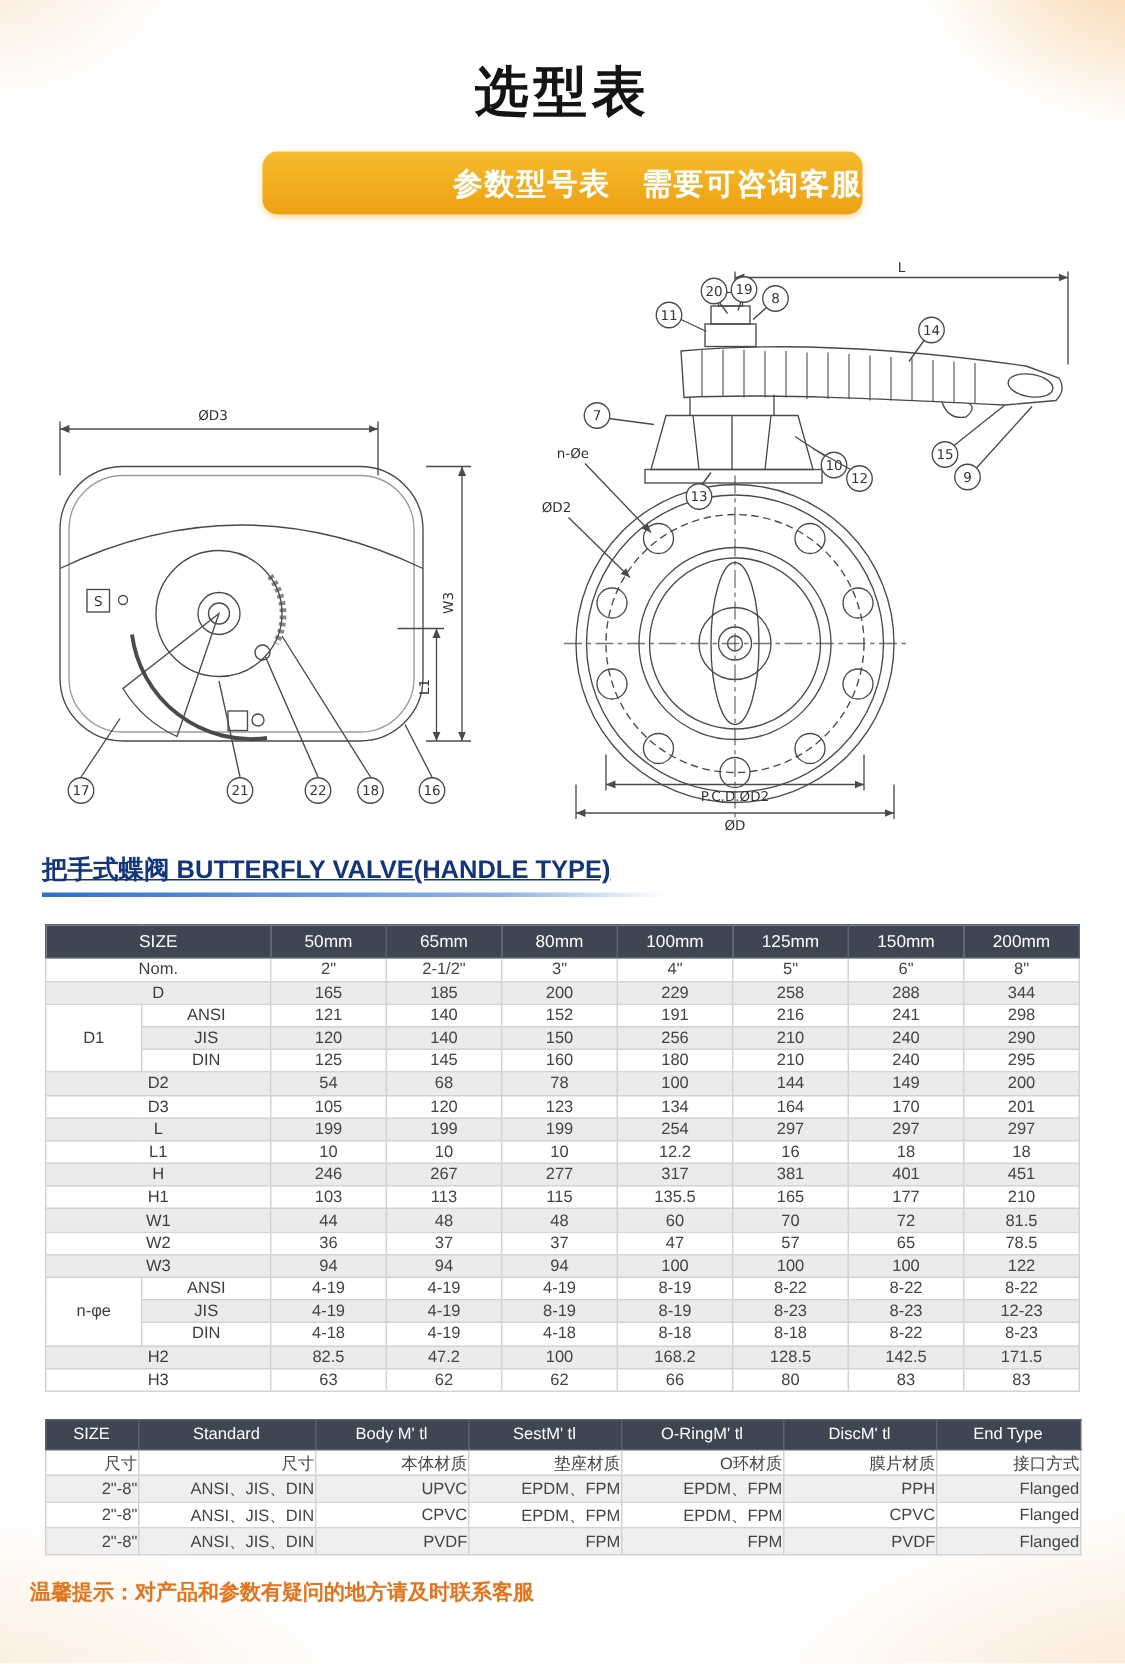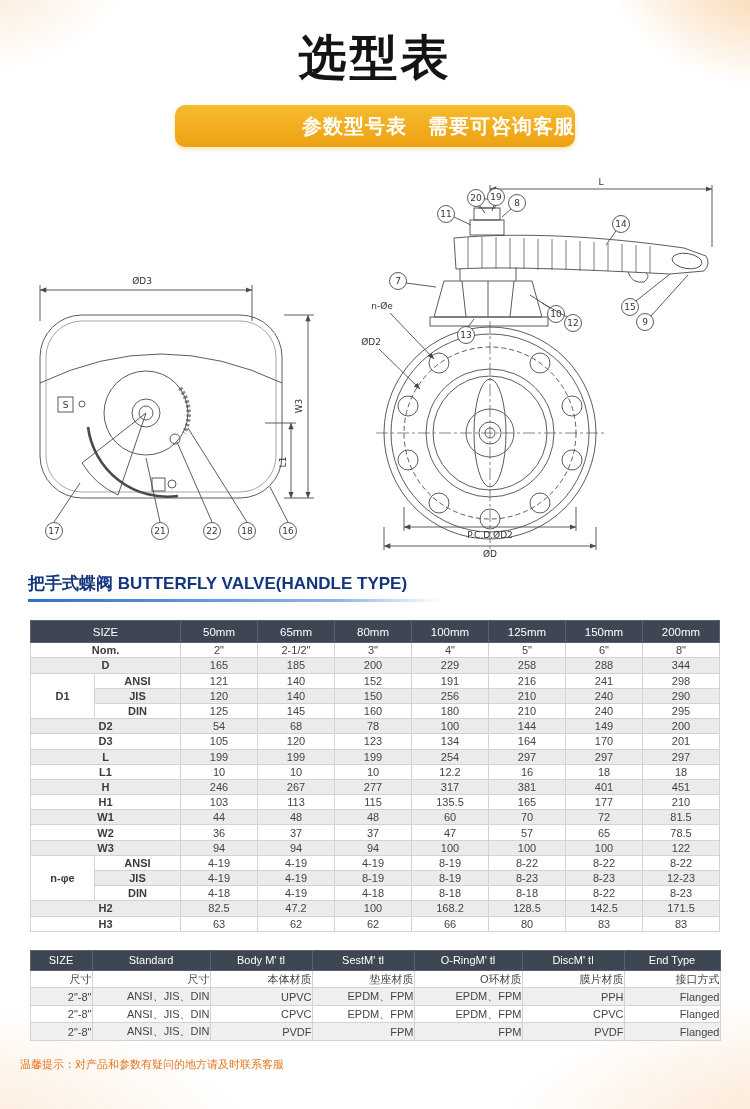--- a/index.html
+++ b/index.html
@@ -7,45 +7,45 @@
   body { width:750px; font-family:"Liberation Sans","DejaVu Sans",sans-serif; }
   .page {
     position:relative; width:750px; height:1109px; overflow:hidden;
     background:
       radial-gradient(220px 160px at 103% -3%, rgba(243,176,96,.60), rgba(243,176,96,0) 75%),
       radial-gradient(200px 140px at -3% -3%, rgba(246,200,150,.45), rgba(246,200,150,0) 75%),
       radial-gradient(420px 210px at 108% 104%, rgba(245,195,140,.50), rgba(245,195,140,0) 75%),
       radial-gradient(420px 200px at -8% 104%, rgba(245,195,140,.40), rgba(245,195,140,0) 75%),
       #ffffff;
   }
-  .main-title { text-align:center; padding-top:30px; font-size:48px; font-weight:800; color:#141414; letter-spacing:3px; line-height:1.15; }
+  .main-title { text-align:center; padding-top:40px; font-size:36px; font-weight:800; color:#141414; letter-spacing:3px; line-height:1.15; }
   .banner {
     width:400px; height:42px; margin:20px auto 0; border-radius:10px;
     background:linear-gradient(180deg,#f6bb2e,#eda112);
     color:#fff; font-size:20px; font-weight:700; letter-spacing:1px;
     display:flex; align-items:center; justify-content:flex-end;
     box-shadow:0 2px 4px rgba(230,160,20,.35);
   }
   .drawing { display:block; margin:28px auto 0; }
   .drawing text { stroke:none; fill:#333; font:9px "DejaVu Sans",sans-serif; text-anchor:middle; }
   .drawing .balloon circle { fill:#fff; }
-  .section-heading { margin:12px 0 0 28px; font-size:17px; font-weight:700; color:#12357d; width:440px; padding-bottom:7px; position:relative; }
+  .section-heading { margin:12px 0 0 28px; font-size:17px; font-weight:700; color:#12357d; width:440px; padding-bottom:7px; position:relative;text-decoration:underline; }
   .section-heading::after { content:""; position:absolute; left:0; bottom:0; width:415px; height:3px;
     background:linear-gradient(90deg,#2e6fd0,#8fb6e8 75%,rgba(143,182,232,0)); }
   table { border-collapse:collapse; margin-left:auto; margin-right:auto; width:690px; table-layout:fixed; }
   .dim-table { margin-top:18px; font-size:11px; color:#444; }
   .dim-table th { background:#3e4553; color:#fff; font-weight:400; font-size:11.5px; height:22px; border:1px solid #5a6170; }
   .dim-table td { border:1px solid #d3d3d3; text-align:center; height:15.2px; padding:0 2px; background:#fff; }
   .dim-table tbody tr:nth-child(even) td { background:#ebebeb; }
-  .dim-table td.lbl, .dim-table td.sub { color:#3c3c3c;font-weight:bold; }
+  .dim-table td.lbl, .dim-table td.sub { color:#3c3c3c; }
   .mat-table { margin-top:18px; font-size:11px; color:#444; }
   .mat-table th { background:#3e4553; color:#fff; font-weight:400; font-size:11px; height:20px; border:1px solid #5a6170; }
   .mat-table td { border:1px solid #d3d3d3; text-align:right; height:17.5px; background:#fff; }
   .mat-table tbody tr:nth-child(even) td { background:#efefef; }
-  .footer-note { margin:16px 0 0 20px; color:#e4731c; font-size:11px; font-weight:400; }
+  .footer-note { margin:16px 0 0 20px; color:#e4731c; font-size:14px; font-weight:700; }
 </style>
 </head>
 <body>
 
 <div class="page">
 
   <h1 class="main-title">选型表</h1>
 
   <div class="banner">
     <span>参数型号表　需要可咨询客服</span>

